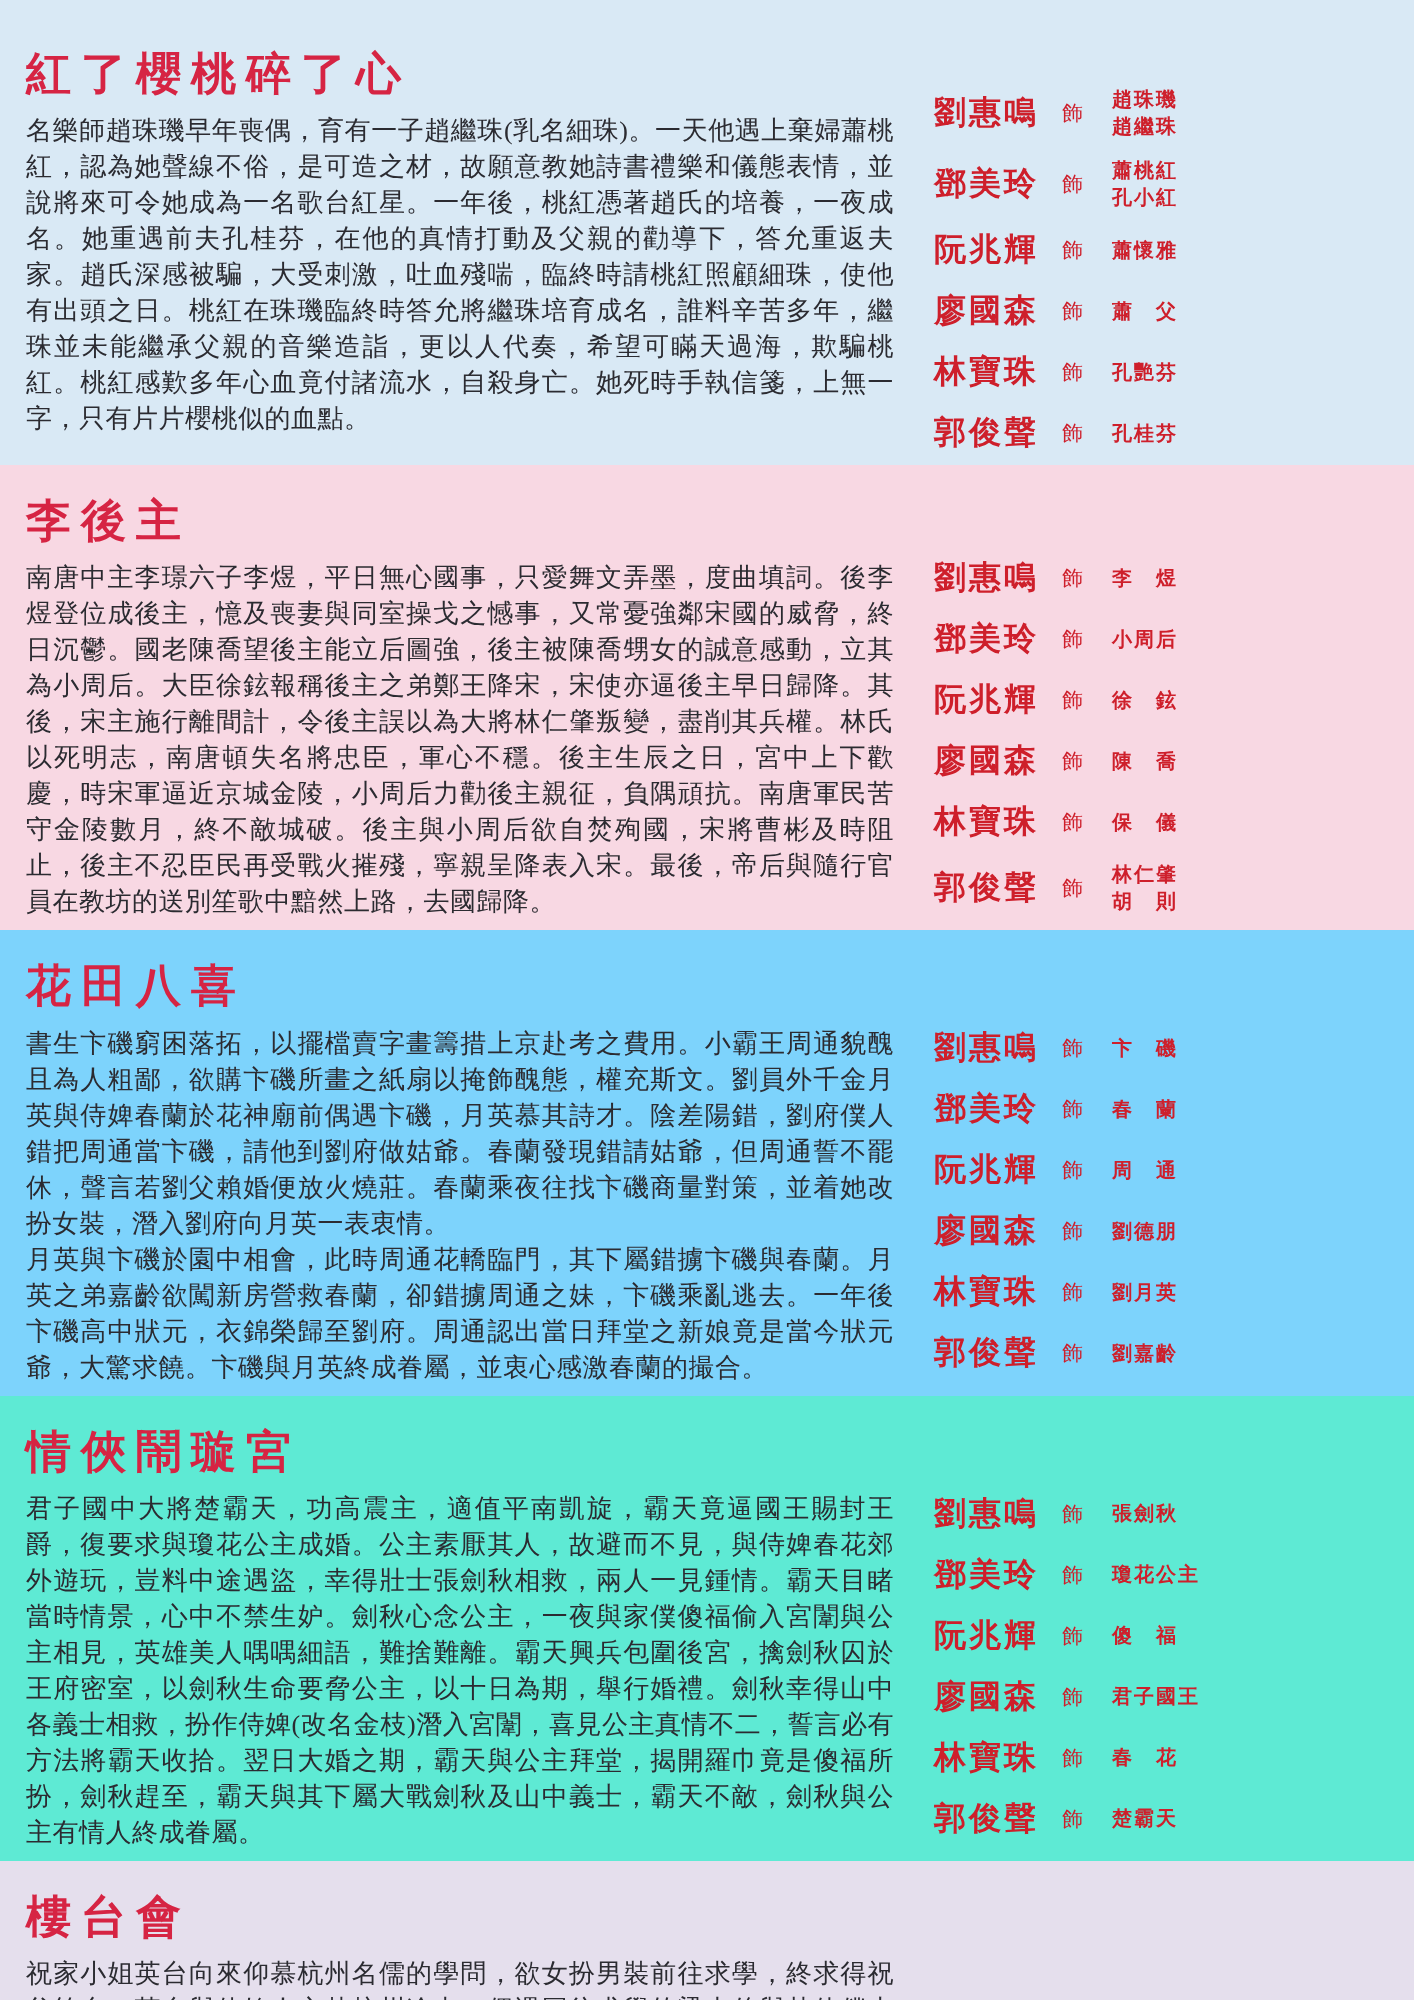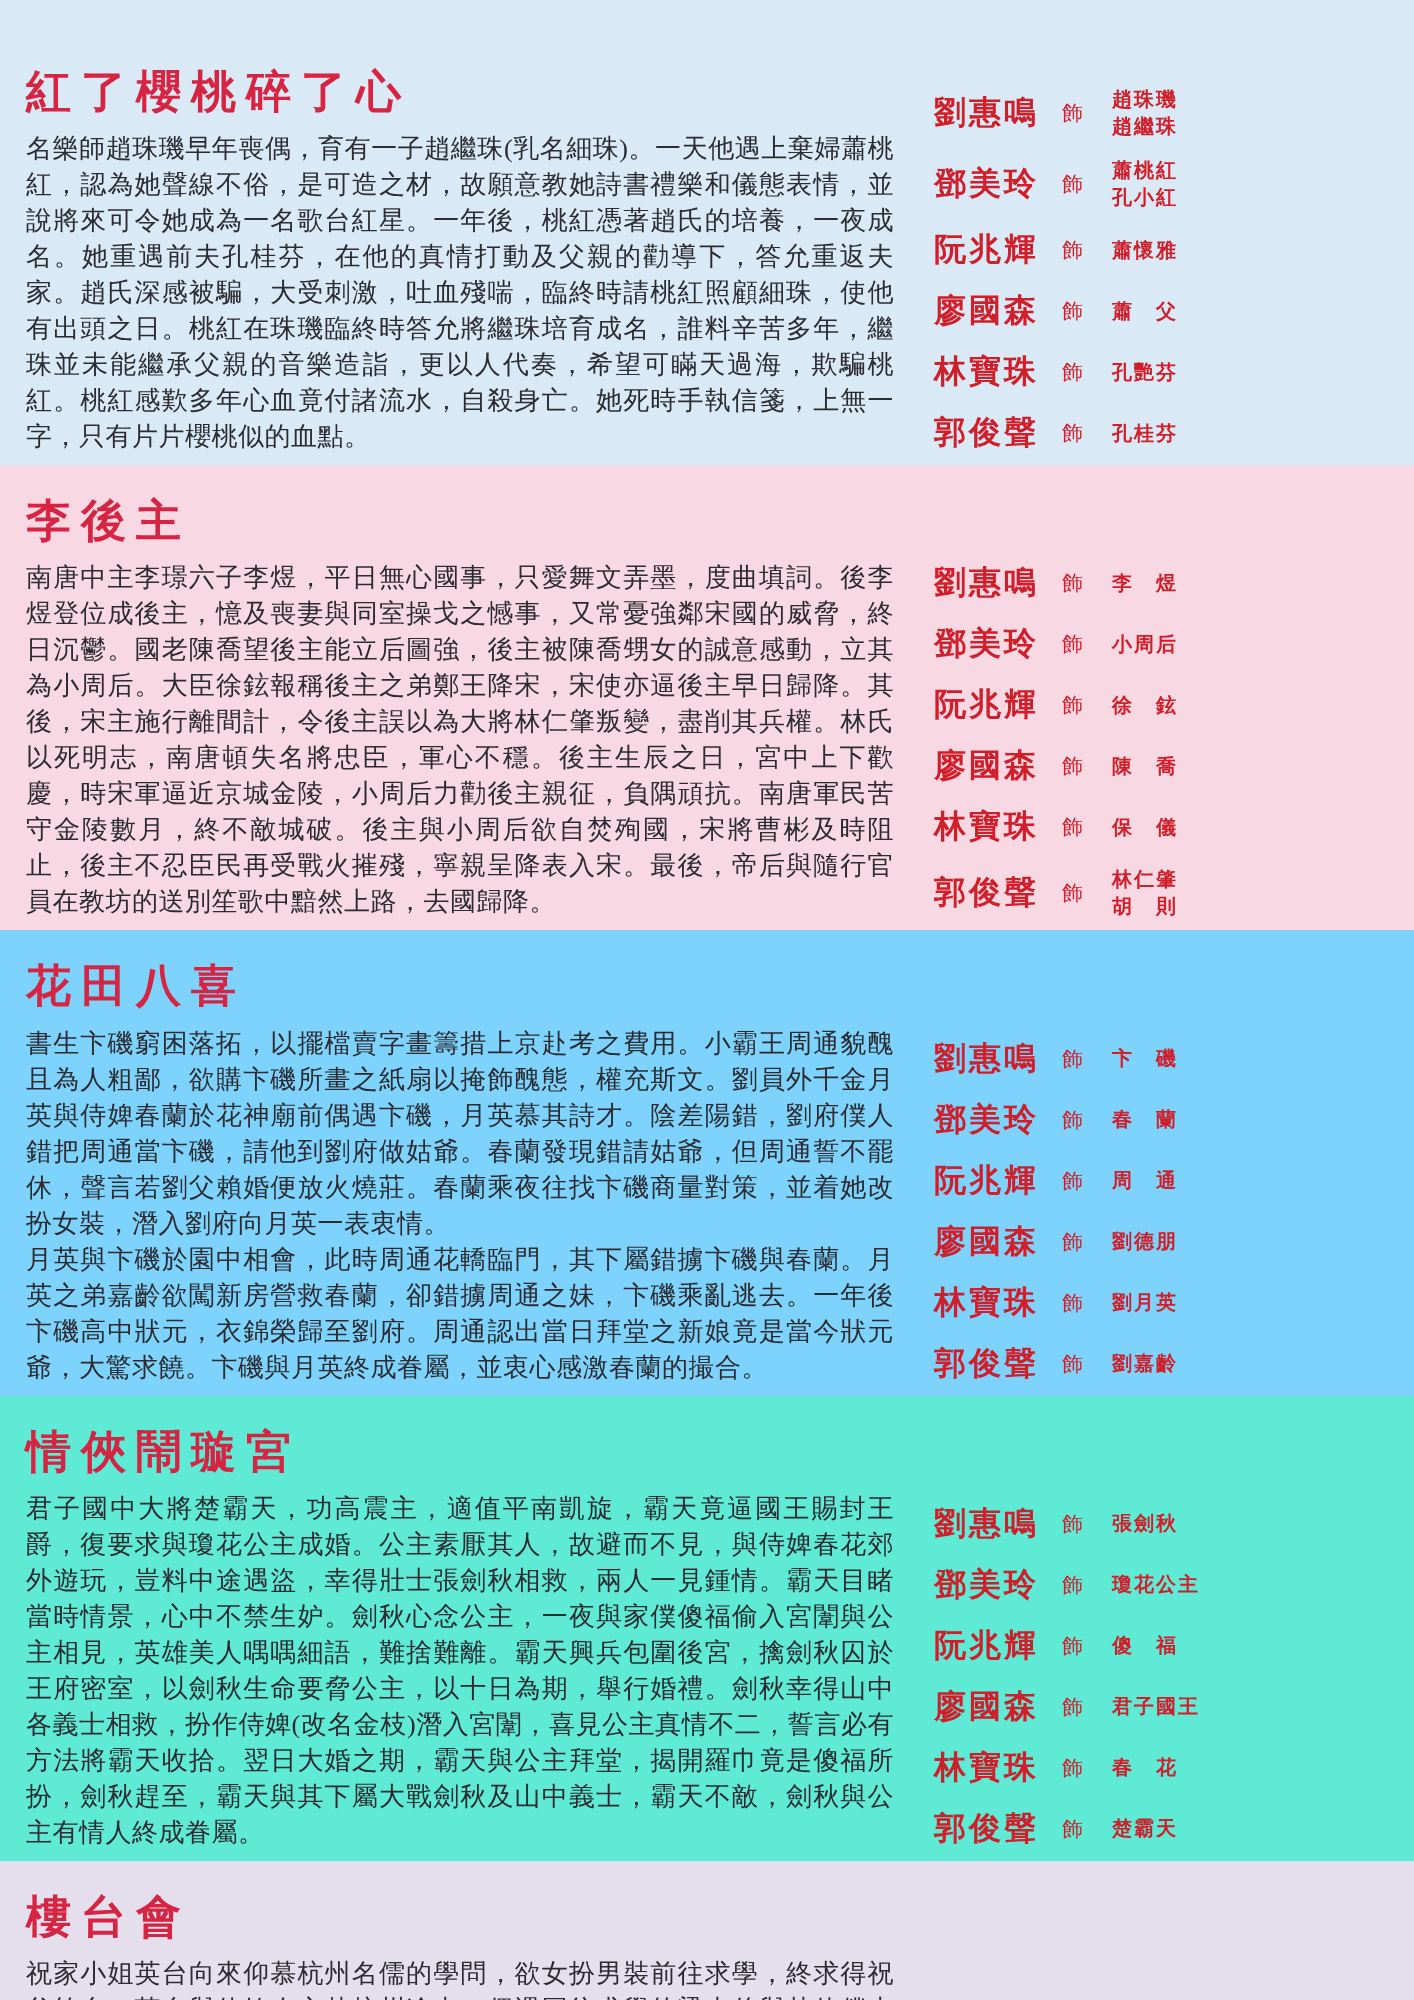--- a/index.html
+++ b/index.html
@@ -7,21 +7,21 @@
     padding: 0;
     background: #ffffff;
     font-family: "Liberation Serif", "DejaVu Serif", serif;
   }
   body {
     width: 1414px;
   }
   .band {
     box-sizing: border-box;
     display: flex;
-    align-items: flex-end;
+    align-items: center;
     padding: 28px 20px 10px 26px;
     overflow: hidden;
   }
   .band-1 { min-height: 382px; }
   .band-2 { min-height: 400px; }
   .band-3 { min-height: 400px; }
   .band-4 { min-height: 401px; }
   .band-5 { min-height: 417px; }
 
   .left-col {

